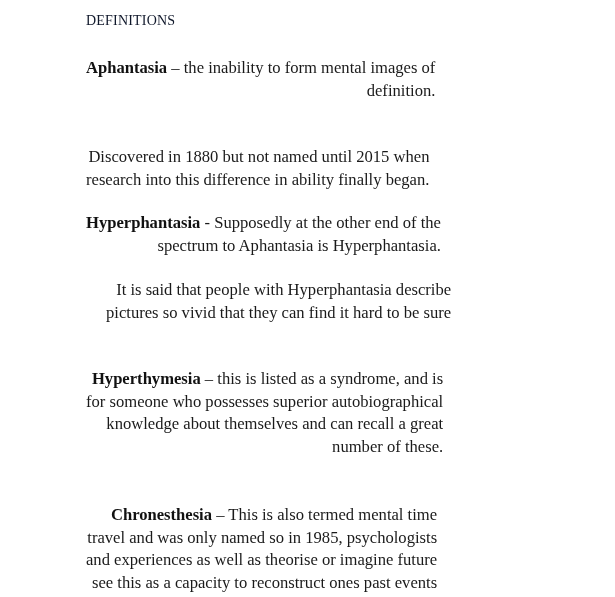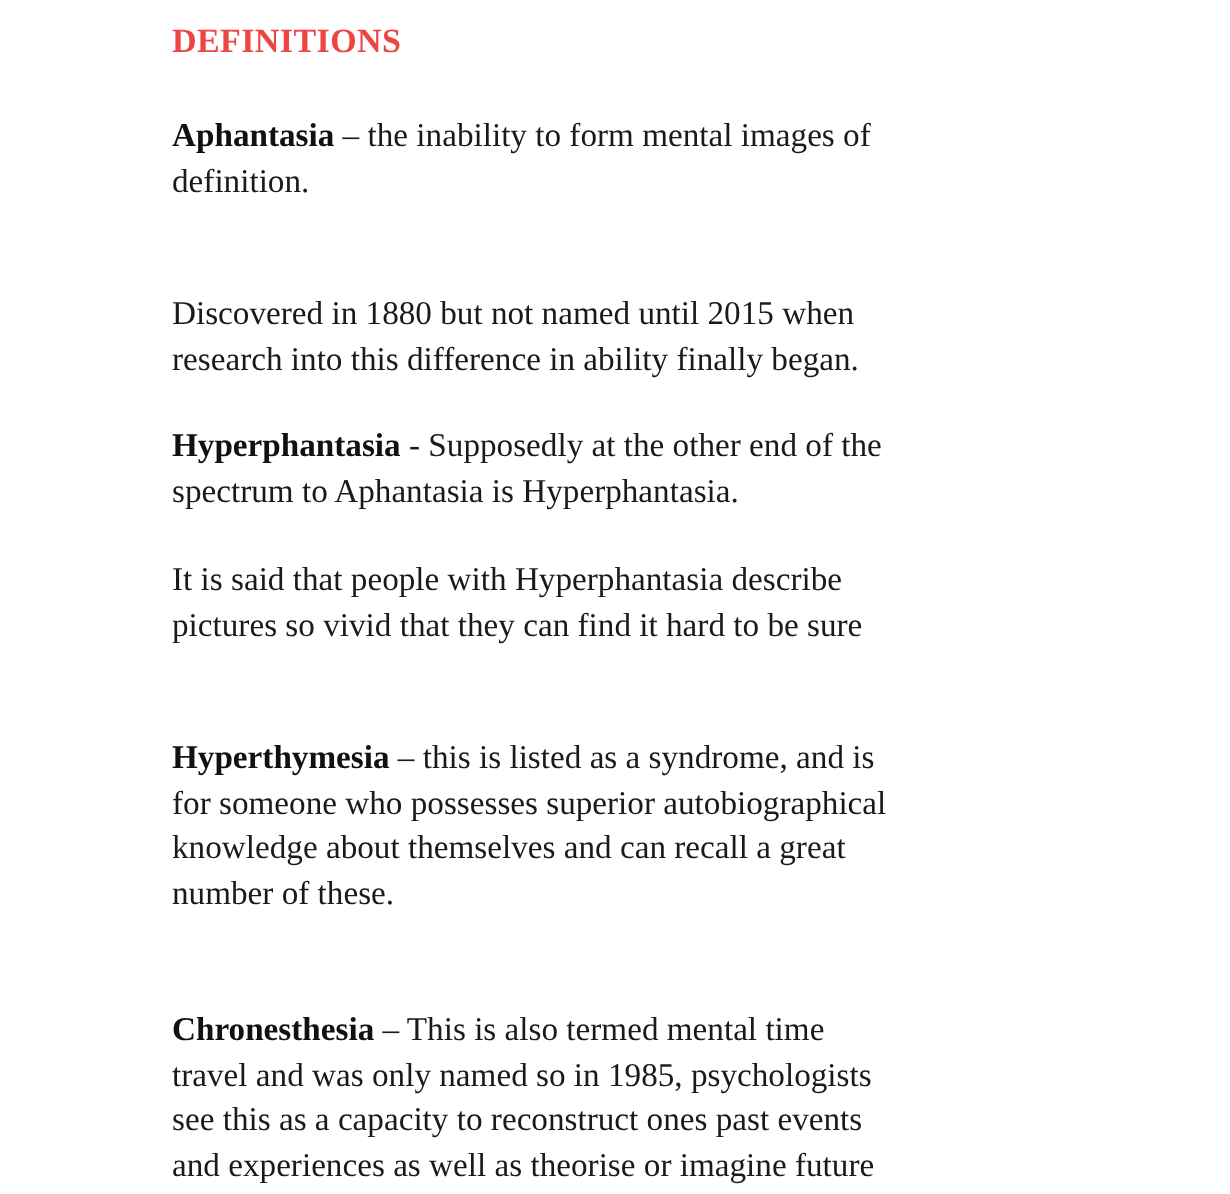--- a/index.html
+++ b/index.html
@@ -19,36 +19,36 @@
       position: absolute;
       left: 86px;
       top: 0;
       width: 440px;
     }
     .title {
       position: absolute;
       left: 0;
       top: 8px;
       margin: 0;
-      font-size: 17px;
-      font-weight: bold;
+      font-size: 14px;
+      font-weight: normal;
       letter-spacing: 0.2px;
       line-height: 26px;
-      color: #ef4444;
+      color: #0f172a;
       white-space: nowrap;
     }
     .para {
       position: absolute;
       left: 0;
       margin: 0;
       font-size: 16.6px;
       line-height: 22.5px;
       white-space: nowrap;
     }
-    .line { display: block; }
+    .line { display: block; text-align: right; }
     .term { font-weight: bold; color: #111111; }
   </style>
 </head>
 <body>
 
 <div class="page">
   <h1 class="title">DEFINITIONS</h1>
 
   <p class="para" style="top:57px;">
     <span class="line"><span class="term">Aphantasia</span><span> – </span><span>the inability to form mental images of</span></span>
@@ -58,32 +58,32 @@
   <p class="para" style="top:146px;">
     <span class="line">Discovered in 1880 but not named until 2015 when</span>
     <span class="line">research into this difference in ability finally began.</span>
   </p>
 
   <p class="para" style="top:212px;">
     <span class="line"><span class="term">Hyperphantasia</span><span> - </span><span>Supposedly at the other end of the</span></span>
     <span class="line">spectrum to Aphantasia is Hyperphantasia.</span>
   </p>
 
-  <p class="para" style="top:279px;">
+  <p class="para" style="top:279px;margin-left:20px;">
     <span class="line">It is said that people with Hyperphantasia describe</span>
     <span class="line">pictures so vivid that they can find it hard to be sure</span>
   </p>
 
   <p class="para" style="top:368px;">
     <span class="line"><span class="term">Hyperthymesia</span><span> – </span><span>this is listed as a syndrome, and is</span></span>
     <span class="line">for someone who possesses superior autobiographical</span>
     <span class="line">knowledge about themselves and can recall a great</span>
     <span class="line">number of these.</span>
   </p>
 
   <p class="para" style="top:504px;">
     <span class="line"><span class="term">Chronesthesia</span><span> – </span><span>This is also termed mental time</span></span>
     <span class="line">travel and was only named so in 1985, psychologists</span>
+    <span class="line">and experiences as well as theorise or imagine future</span>
     <span class="line">see this as a capacity to reconstruct ones past events</span>
-    <span class="line">and experiences as well as theorise or imagine future</span>
     <span class="line">ones.</span>
   </p>
 </div>
 
 </body></html>

